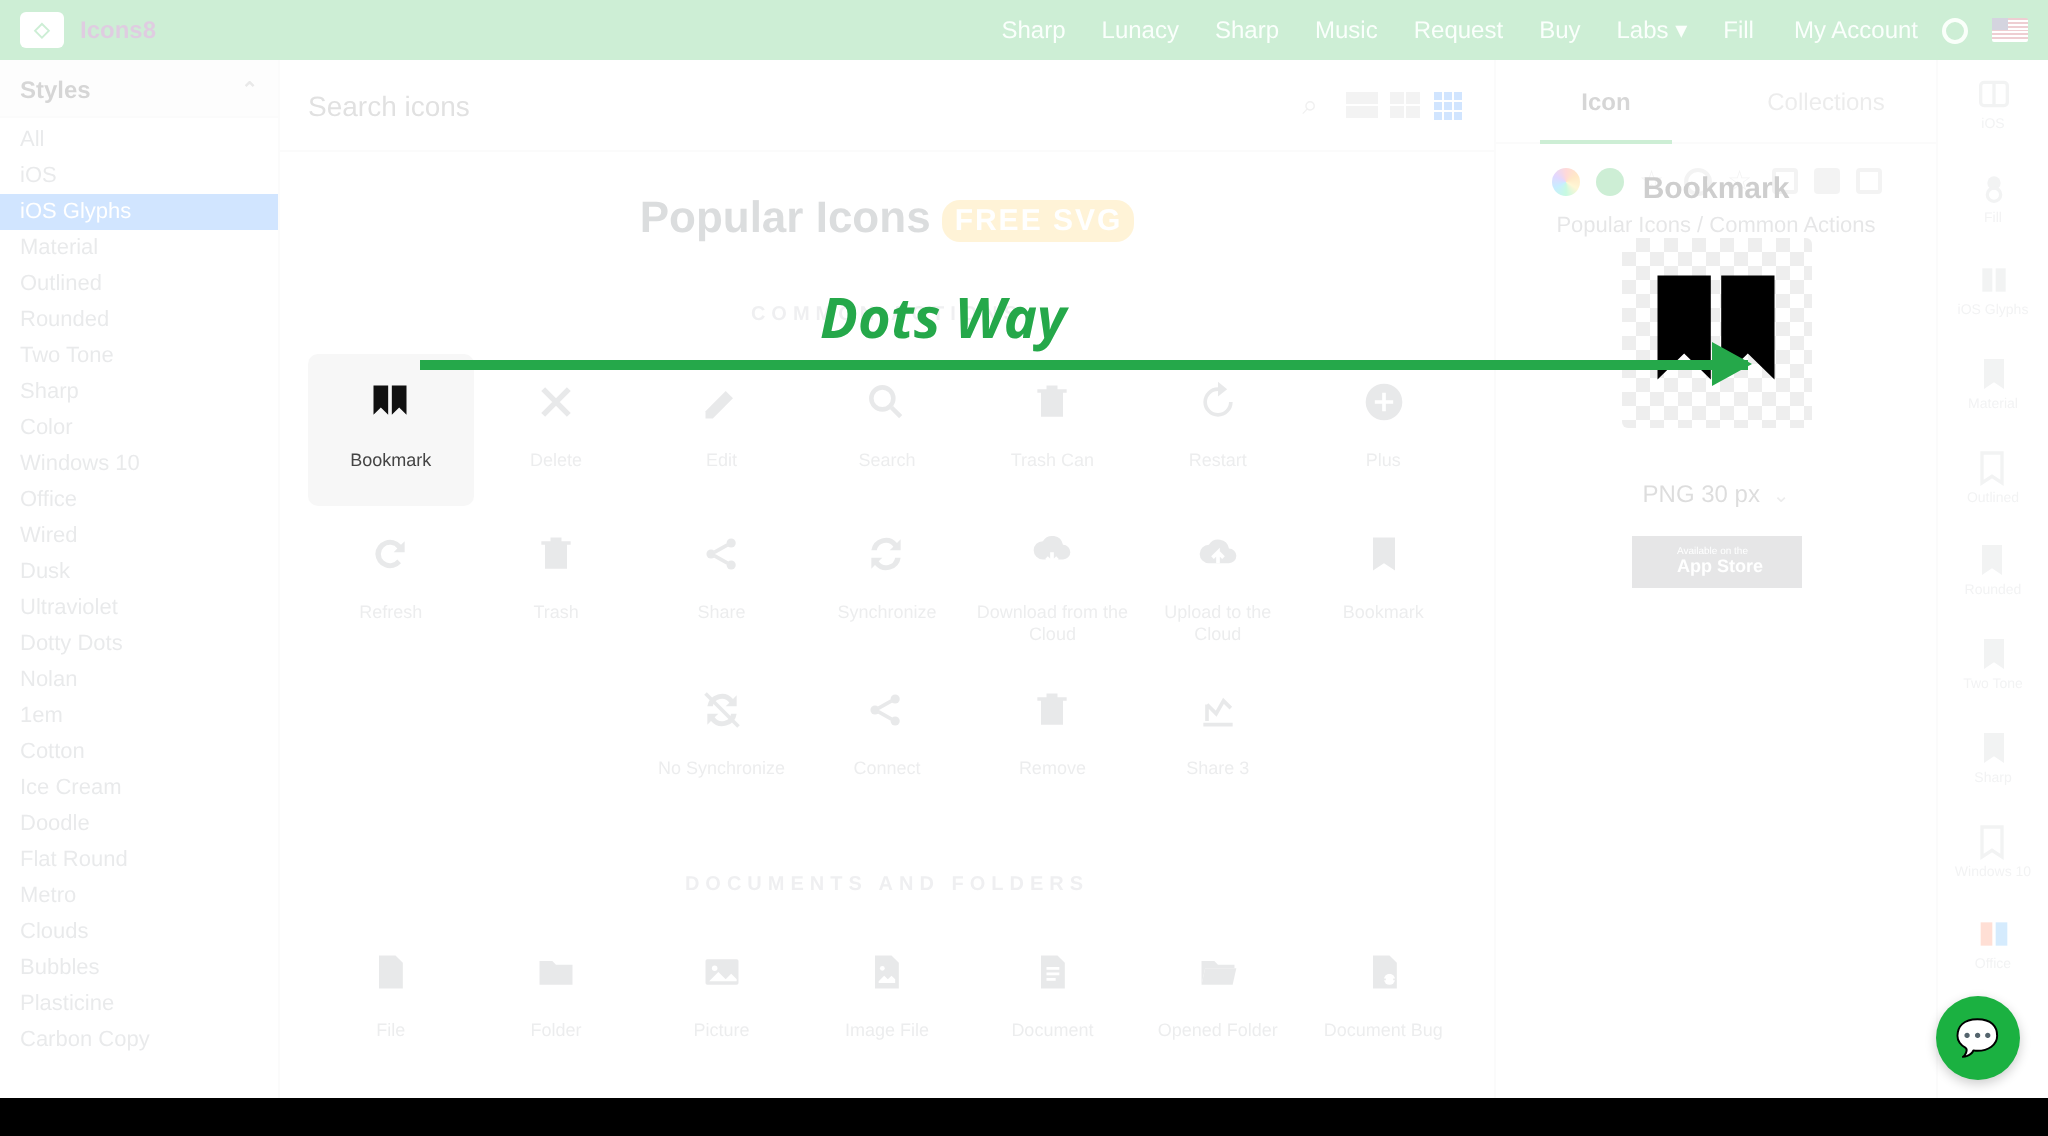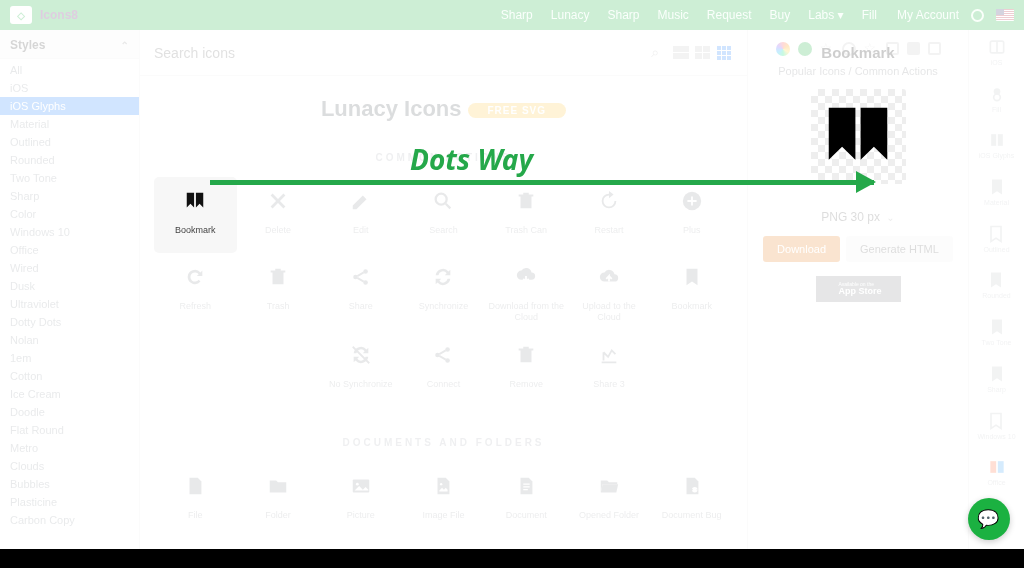--- a/index.html
+++ b/index.html
@@ -34,21 +34,21 @@
   .searchbar{height:46px;border-bottom:1px solid #eee;display:flex;align-items:center;padding:0 14px;}
   .searchbar input{flex:1;border:none;outline:none;font-size:14px;color:#14532d;}
   .search-icn{color:#bcbcbc;font-size:14px;margin-left:8px;}
   .view-toggle{display:flex;gap:6px;margin-left:14px;align-items:center;}
   .view-btn{width:16px;height:14px;display:flex;flex-wrap:wrap;gap:1px;}
   .vb-a span{width:100%;height:6px;background:#c9c9c9;}
   .vb-b span{width:7px;height:6px;background:#c9c9c9;}
   .vb-c span{width:4px;height:4px;background:#2f89ff;}
   .scroll{flex:1;overflow:hidden;padding:20px 10px 0;}
   .page-title{text-align:center;font-size:22px;font-weight:700;color:#5e6368;}
-  .free-pill{display:inline-block;background:#ffc94a;color:#fff;font-size:10px;font-weight:700;padding:2px 20px;border-radius:9px;margin-left:6px;vertical-align:middle;letter-spacing:1px;}
+  .free-pill{display:inline-block;background:#ffc94a;color:#fff;font-size:15px;font-weight:700;padding:2px 6px;border-radius:9px;margin-left:6px;vertical-align:middle;letter-spacing:1px;}
   .section-label{text-align:center;letter-spacing:3px;font-size:10px;color:#b4b8be;margin:30px 0 14px;font-weight:600;}
   .grid{display:grid;grid-template-columns:repeat(7,1fr);gap:0;margin:0 4px;}
   .cell{display:flex;flex-direction:column;align-items:center;justify-content:flex-start;padding:10px 2px 8px;cursor:pointer;}
   .cell .ic{width:28px;height:28px;display:flex;align-items:center;justify-content:center;color:#989b9f;}
   .cell .lbl{font-size:9px;color:#a9acb0;text-align:center;margin-top:10px;line-height:1.2;min-height:20px;}
   .cell.sel{background:#f7f7f7;border-radius:5px;}
   .cell.sel .ic{color:#111;}
   .cell.sel .lbl{color:#444;}
 
   
@@ -60,21 +60,21 @@
   .swatchrow{display:flex;gap:8px;padding:12px 0 10px;}
   .sw{width:14px;height:14px;border-radius:50%;}
   .sw.grad{background:conic-gradient(#ff5252,#ff9800,#ffd740,#00e676,#00b0ff,#7c4dff,#ff5252);}
   .sw.o{border:2px solid #c9c9c9;background:none;}
   .sw.s{border:2px solid #c9c9c9;border-radius:2px;width:13px;height:13px;background:none;}
   .sw.sfill{background:#c9c9c9;border-radius:2px;width:13px;height:13px;}
   .sw.x::before{content:"☆";color:#c9c9c9;font-size:14px;display:block;line-height:12px;}
   .preview{width:95px;height:95px;background:repeating-conic-gradient(#eee 0 25%,#fff 0 50%) 0 0/14px 14px;border-radius:3px;display:flex;align-items:center;justify-content:center;position:relative;}
   .preview svg{color:#000;}
   .detail h2{font-size:15px;font-weight:700;color:#222;margin-top:-22px;margin-bottom:4px;}
-  .crumbs{font-size:11px;color:#8c8f93;margin-bottom:12px;}
+  .crumbs{font-size:11px;color:#8c8f93;margin-bottom:0;}
   .format{font-size:12px;color:#666;margin-top:26px;cursor:pointer;}
   .format small{color:#aaa;margin-left:3px;}
   .btnrow{display:flex;gap:6px;margin-top:12px;}
   .btn{font-size:11px;padding:7px 14px;border-radius:3px;cursor:pointer;border:none;}
   .btn.primary{background:#e98629;color:#fff;}
   .btn.secondary{background:#f2f2f2;color:#666;}
   .appstore{margin-top:14px;width:85px;height:26px;background:#8c8f93;border-radius:0;display:flex;align-items:center;justify-content:center;color:#fff;font-size:8px;gap:4px;}
   .appstore .apple{font-size:13px;}
 
   
@@ -182,21 +182,21 @@
             <span></span>
             <span></span>
             <span></span>
             <span></span>
             <span></span>
           </div>
       </div>
     </div>
     <div class="scroll">
       <div class="page-title fade">
-        <span>Lunacy Icons</span><span class="free-pill">FREE SVG</span>
+        <span>Popular Icons</span><span class="free-pill">FREE SVG</span>
       </div>
       <div id="sections">
           <div class="section-label fade">COMMON ACTIONS</div>
           <div class="grid">
             <div class="cell sel popout">
               <div class="ic">
                 <svg width="22" height="22" viewBox="0 0 24 24" fill="currentColor">
                   <path d="M3 3h8v16l-4-4-4 4zM13 3h8v16l-4-4-4 4z"></path>
                 </svg>
               </div>
@@ -418,43 +418,43 @@
                 </svg>
               </div>
               <div class="lbl">Document Bug</div>
             </div>
           </div>
         </div>
     </div>
   </div>
 
   <div class="detail">
+    <div class="detail-tabs fade">
+      <div class="dtab on">Icon</div>
+      <div class="dtab">Collections</div>
+    </div>
     <div class="swatchrow fade">
       <span class="sw grad"></span>
       <span class="sw" style="background:#1bb141"></span>
       <span class="sw"><span class="sw x"></span></span>
       <span class="sw o"></span>
       <span class="sw"><span class="sw x"></span></span>
       <span class="sw s"></span>
       <span class="sw sfill"></span>
       <span class="sw s"></span>
     </div>
     <h2>Bookmark</h2>
     <div class="crumbs">Popular Icons / Common Actions</div>
     <div class="preview popout">
       <svg width="78" height="78" viewBox="0 0 24 24" fill="currentColor">
           <path d="M3 3h8.2v16l-4.1-4-4.1 4z"></path>
           <path d="M12.8 3H21v16l-4.1-4-4.1 4z"></path>
         </svg>
     </div>
     <div class="format fade"><span>PNG 30 px</span> <small>⌄</small></div>
-    <div class="btnrow fade">
-      <button class="btn primary">Download</button>
-      <button class="btn secondary">Generate HTML</button>
-    </div>
     <div class="appstore fade">
       <span class="apple"></span>
       <span style="display:flex;flex-direction:column;line-height:1;">
           <span style="font-size:5px">Available on the</span>
           <span style="font-size:9px;font-weight:600">App Store</span>
         </span>
     </div>
   </div>
 
   <div class="rail fade" id="rail">

